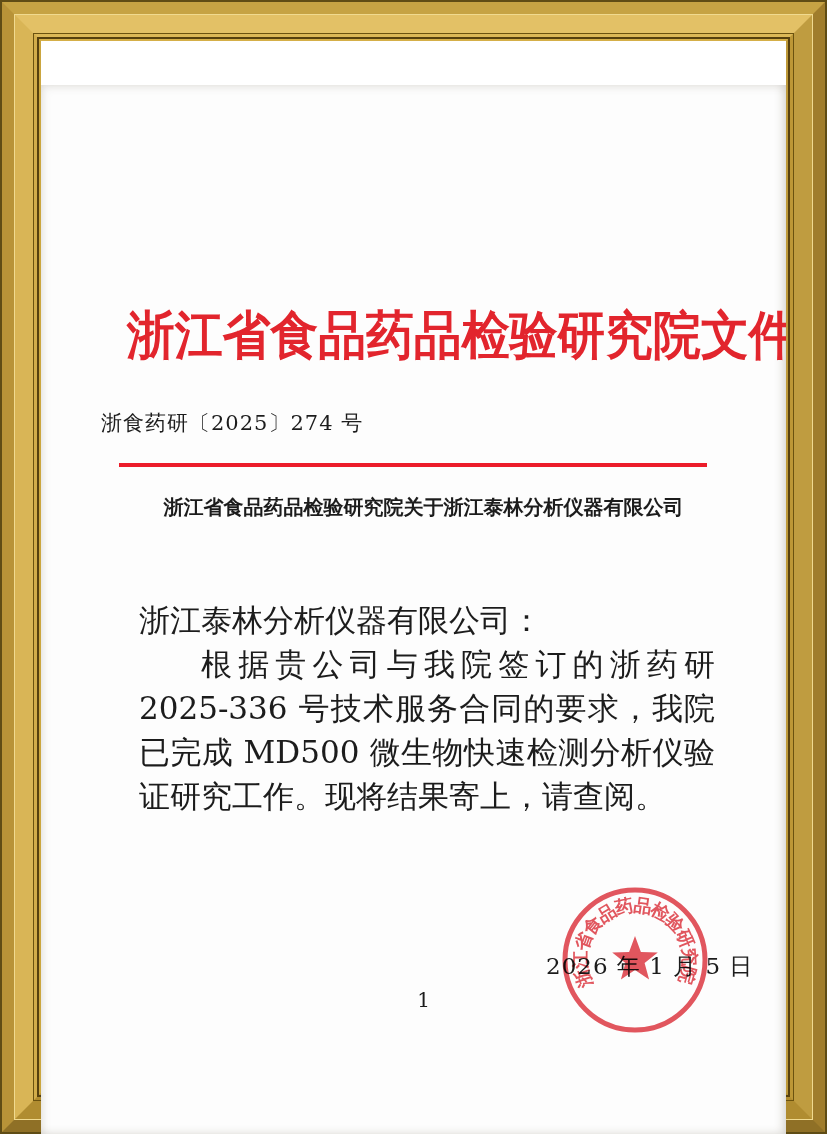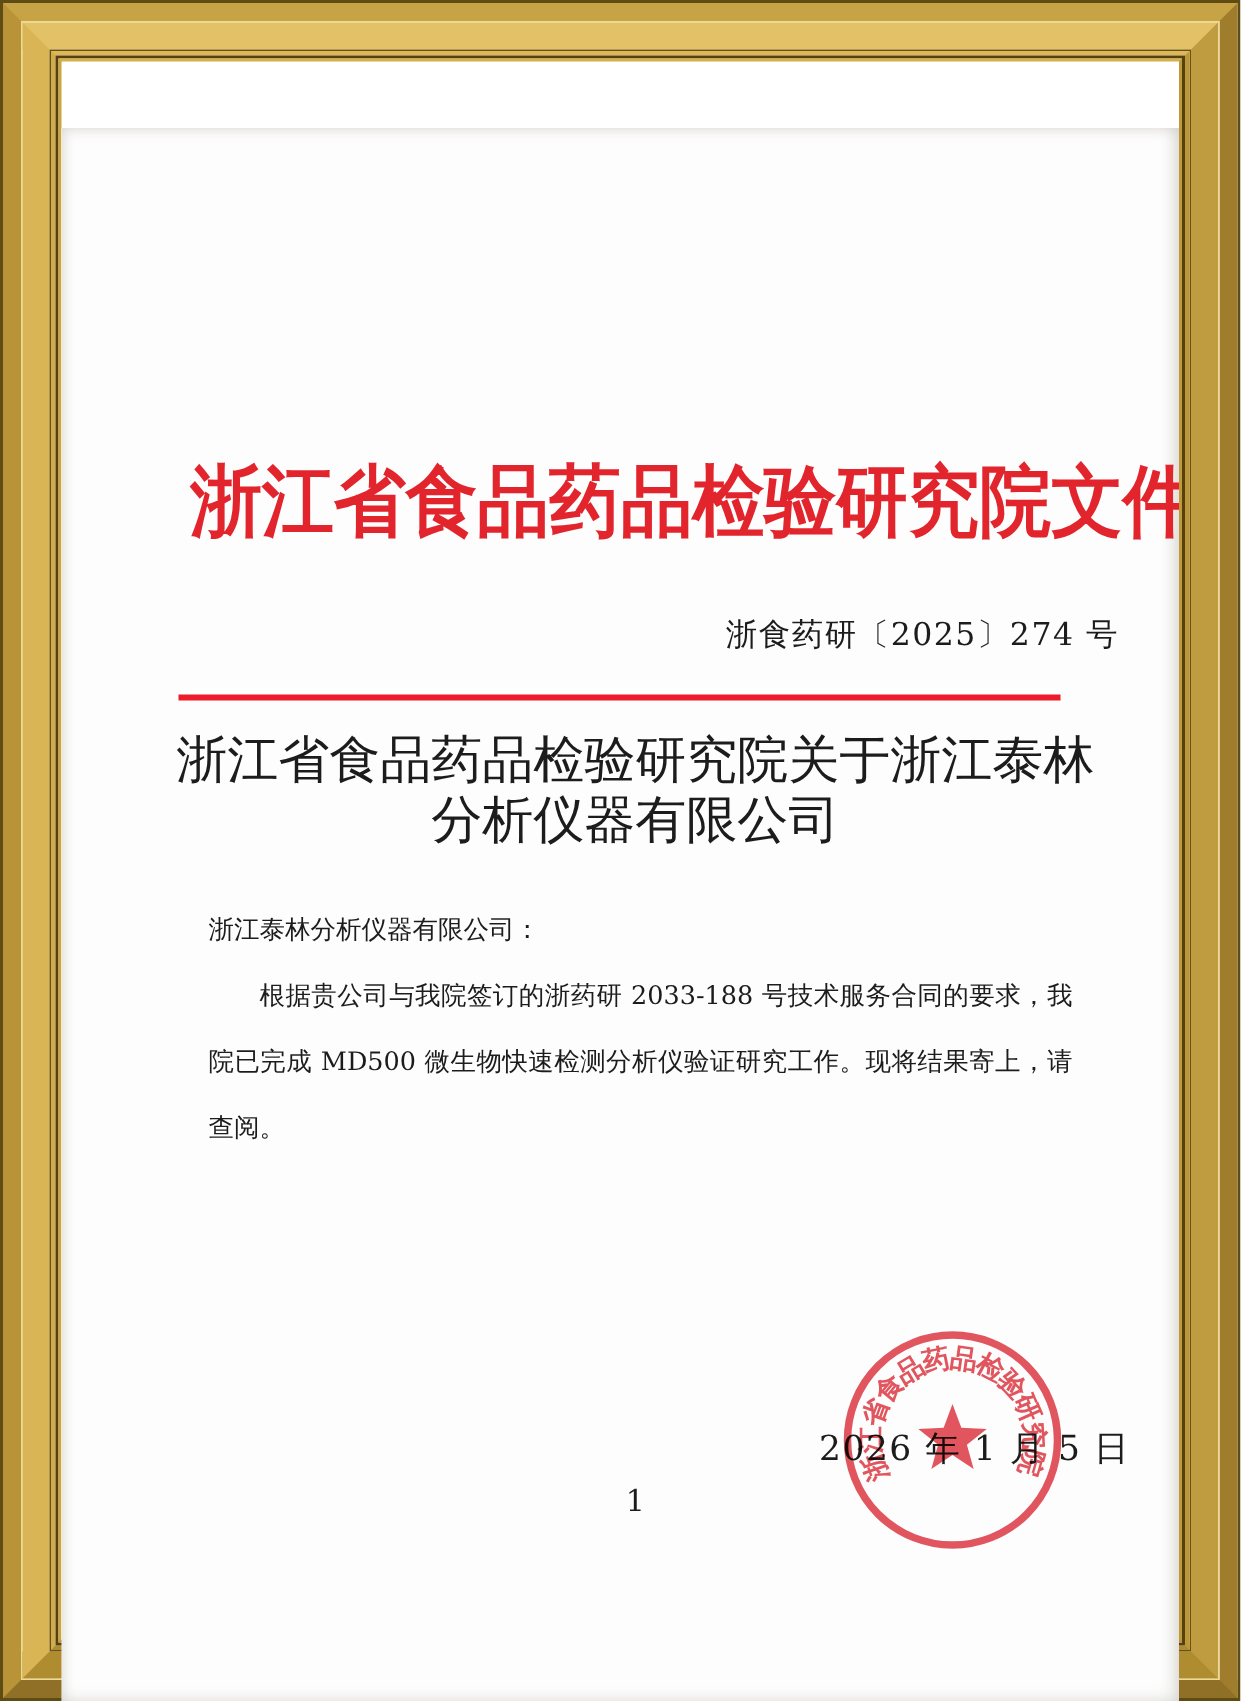--- a/index.html
+++ b/index.html
@@ -23,28 +23,28 @@
       border-color:#d5af48 #bf9a3a #b38f32 #cba63f;}
   
   .paper{width:100%;height:100%;box-sizing:border-box;position:relative;overflow:hidden;
       background:var(--paper,#fdfdfd);
       box-shadow:inset -3px -3px 10px rgba(60,50,20,.18), inset 3px 3px 8px rgba(60,50,20,.08);margin-top:44px;}
   .sheet-content{position:absolute;left:60px;right:40px;top:0;bottom:0;color:var(--ink,#1c1c1c);}
 
   .header-title{position:absolute;top:222px;left:0;width:100%;text-align:center;
       color:var(--header-red,#e2252d);font-weight:bold;font-size:52px;line-height:56px;
       letter-spacing:0px;transform:scaleX(.92);transform-origin:center;white-space:nowrap;}
-  .doc-number{position:absolute;top:326px;left:0;width:100%;text-align:right;
+  .doc-number{position:absolute;top:326px;left:0;width:100%;text-align:left;
       font-size:21px;line-height:24px;letter-spacing:1px;}
   .red-line{position:absolute;top:378px;left:18px;width:588px;height:4px;
       background:var(--line-red,#ec1c2a);}
   .letter-title{position:absolute;top:402px;left:0;width:100%;text-align:center;
-      font-weight:normal;font-size:34px;line-height:40px;}
+      font-weight:bold;font-size:20px;line-height:40px;}
   .letter-body{position:absolute;top:513px;left:38px;width:576px;
-      font-size:17px;line-height:44px;}
+      font-size:31px;line-height:44px;}
   .letter-body .salutation{margin:0;}
   .letter-body .para{margin:0;text-indent:2em;text-align:justify;}
   .letter-body .attachment{margin:0;text-indent:2em;}
   .date-line{position:absolute;top:866px;left:445px;font-size:23px;line-height:30px;
       white-space:nowrap;letter-spacing:1px;}
   .seal{position:absolute;left:449px;top:790px;width:170px;height:170px;
       opacity:.9;mix-blend-mode:multiply;}
   .seal text{font-family:"DejaVu Serif","Liberation Serif",serif;font-weight:bold;}
   .page-number{position:absolute;top:903px;left:0;width:100%;text-align:center;
       font-size:20px;line-height:24px;}
@@ -70,21 +70,21 @@
               <div class="doc-number">浙食药研〔2025〕274 号</div>
 
               <div class="red-line"></div>
 
               <div class="letter-title">
                 <div>浙江省食品药品检验研究院关于浙江泰林分析仪器有限公司</div>
               </div>
 
               <div class="letter-body">
                 <p class="salutation">浙江泰林分析仪器有限公司：</p>
-                <p class="para">根据贵公司与我院签订的浙药研 2033-188 号技术服务合同的要求，我院已完成 MD500 微生物快速检测分析仪验证研究工作。现将结果寄上，请查阅。</p>
+                <p class="para">根据贵公司与我院签订的浙药研 2025-336 号技术服务合同的要求，我院已完成 MD500 微生物快速检测分析仪验证研究工作。现将结果寄上，请查阅。</p>
               </div>
 
               <div class="date-line">2026 年 1 月 5 日</div>
 
               <svg class="seal" viewBox="0 0 170 170" xmlns="http://www.w3.org/2000/svg">
                 <circle cx="85" cy="85" r="70" fill="none" stroke="#e0444d" stroke-width="5"></circle>
                 <path fill="#e0444d" d="M85,61 L90.9,76.9 L107.8,77.6 L94.6,88.1 L99.1,104.4 L85,95
                          L70.9,104.4 L75.4,88.1 L62.2,77.6 L79.1,76.9 Z"></path>
                 <defs>
                   <path id="sealTextArc" d="M 43 109.3 A 48.5 48.5 0 1 1 127 109.3"></path>

